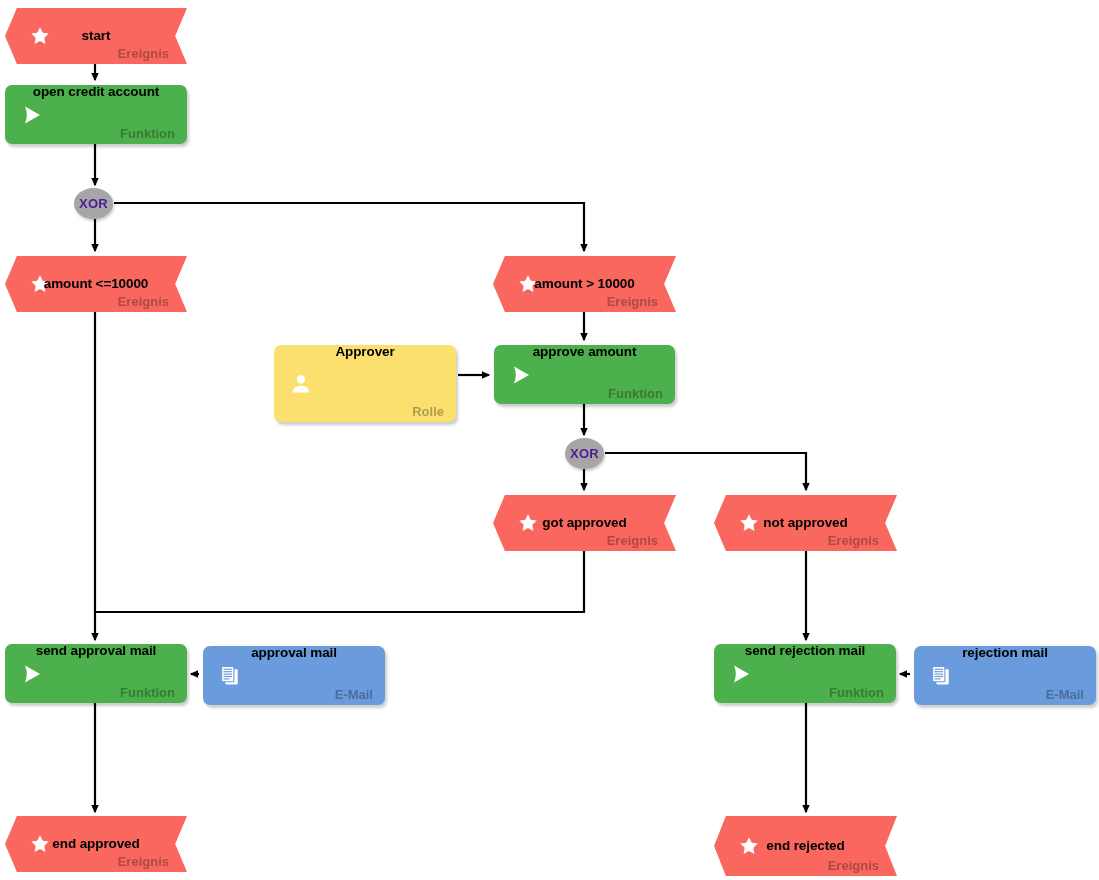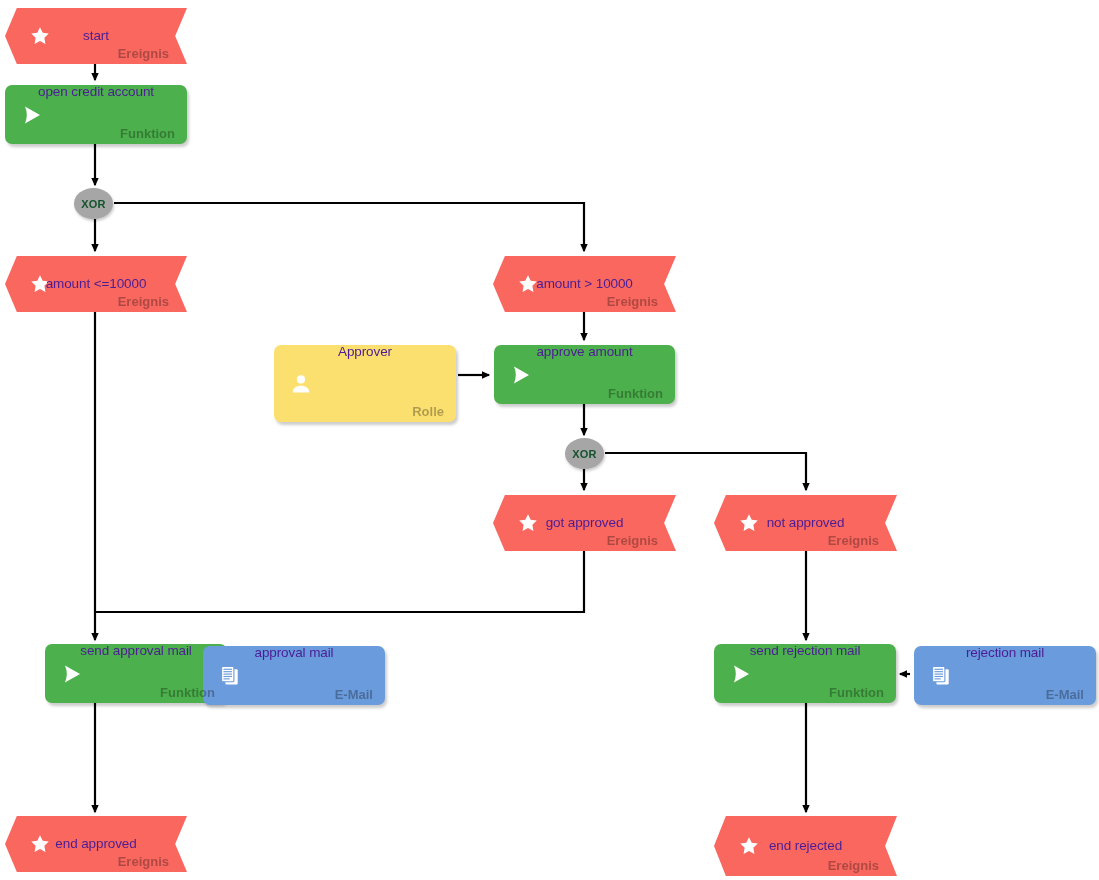--- a/index.html
+++ b/index.html
@@ -38,22 +38,22 @@
   
   .boxnode {
     display: flex;
     align-items: flex-start;
     justify-content: center;
     border-radius: 7px;
     box-shadow: 2px 3px 3px rgba(0,0,0,0.20);
   }
   .node .title {
     font-size: 13.5px;
-    font-weight: normal;
-    color: #4c1d95;
+    font-weight: bold;
+    color: #000000;
     text-align: center;
     line-height: 1.1;
     letter-spacing: -0.1px;
     z-index: 2;
   }
   .node .typelabel {
     position: absolute;
     right: 12px;
     bottom: 3px;
     font-size: 13px;
@@ -78,23 +78,23 @@
   
   .gateway {
     border-radius: 50%;
     background: #a6a6a6;
     display: flex;
     align-items: center;
     justify-content: center;
     box-shadow: 1px 2px 3px rgba(0,0,0,0.22);
   }
   .gateway .glabel {
-    font-size: 11px;
+    font-size: 13px;
     font-weight: bold;
-    color: #14532d;
+    color: #4c1d95;
     letter-spacing: 0.2px;
   }
 </style>
 </head>
 <body>
 
 <div id="canvas">
   <svg id="edges" viewBox="0 0 1099 880">
     <defs>
       <marker id="arrowhead" markerWidth="9" markerHeight="9" refX="7.4" refY="4.5" orient="auto" markerUnits="userSpaceOnUse">
@@ -193,21 +193,21 @@
       </div>
       <div class="node event" style="left: 714px; top: 495px; width: 183px; height: 56px; background: rgb(249, 103, 95);">
         <span class="glyph">
           <svg width="22" height="22" viewBox="0 0 24 24" aria-hidden="true">
             <path fill="#ffffff" d="M12 2.4l2.95 6.0 6.6.96-4.78 4.66 1.13 6.58L12 17.5 6.1 20.6l1.13-6.58L2.45 9.36l6.6-.96z"></path>
           </svg>
         </span>
         <span class="title">not approved</span>
         <span class="typelabel">Ereignis</span>
       </div>
-      <div class="node boxnode" style="left: 5px; top: 644px; width: 182px; height: 59px; background: rgb(76, 176, 76); margin-left: 40px;">
+      <div class="node boxnode" style="left: 5px; top: 644px; width: 182px; height: 59px; background: rgb(76, 176, 76);">
         <span class="glyph">
           <svg width="24" height="24" viewBox="0 0 24 24" aria-hidden="true">
             <path fill="#ffffff" d="M5 3.6 L20 12 L5 20.4 Q8.6 12 5 3.6 Z"></path>
           </svg>
         </span>
         <span class="title">send approval mail</span>
         <span class="typelabel">Funktion</span>
       </div>
       <div class="node boxnode" style="left: 203px; top: 646px; width: 182px; height: 59px; background: rgb(106, 155, 221);">
         <span class="glyph">

